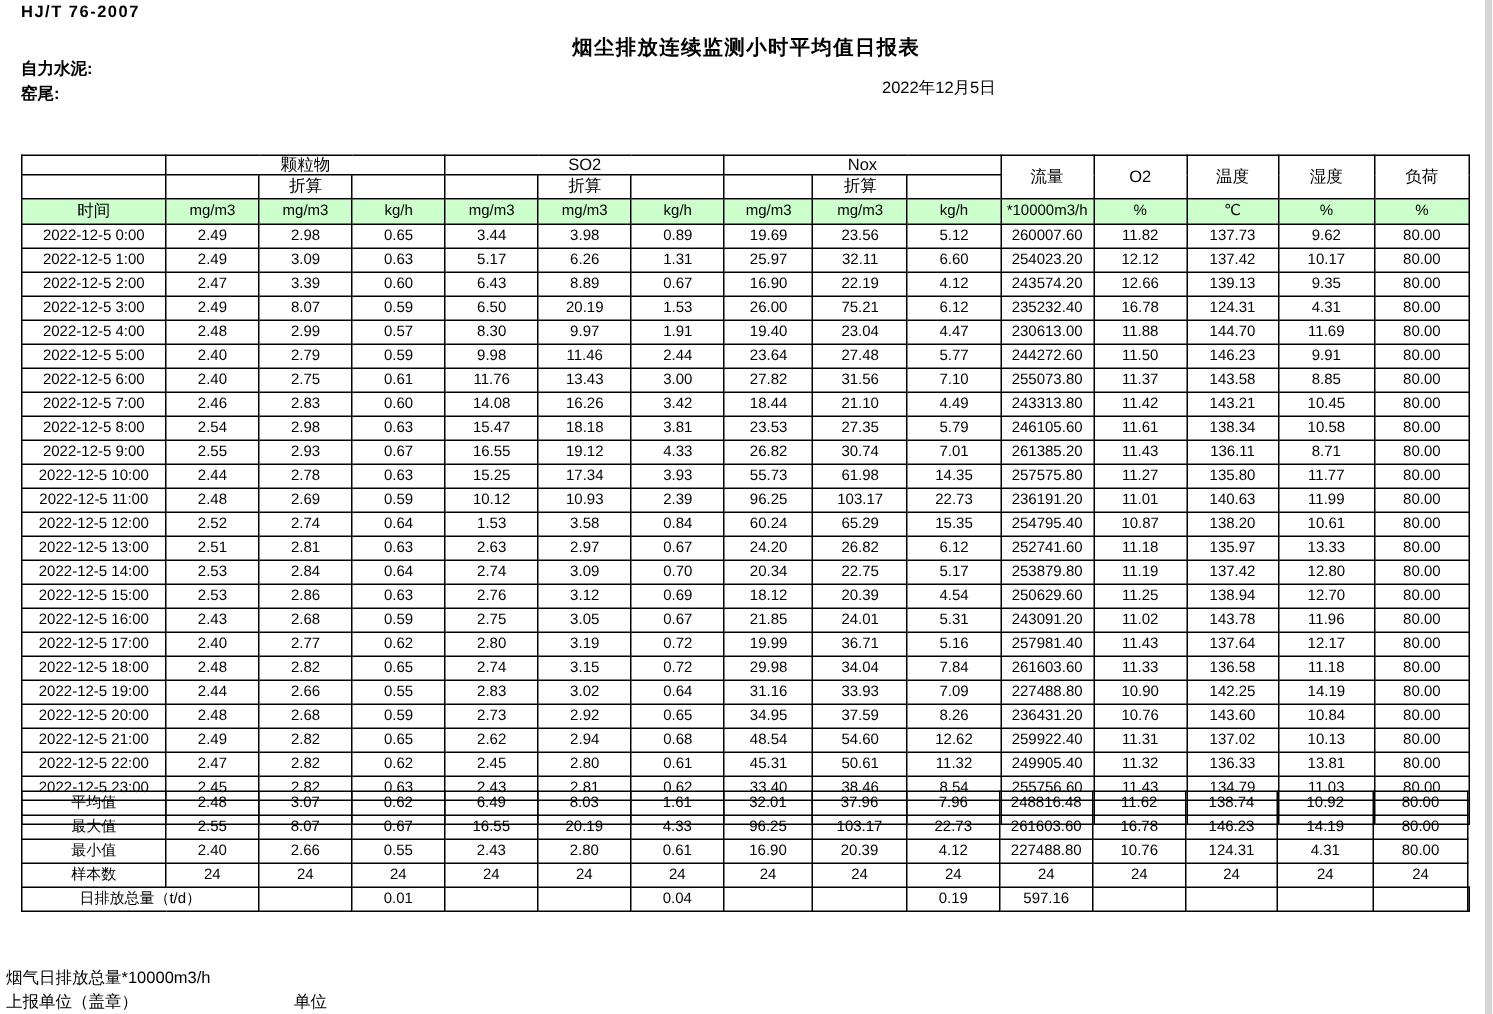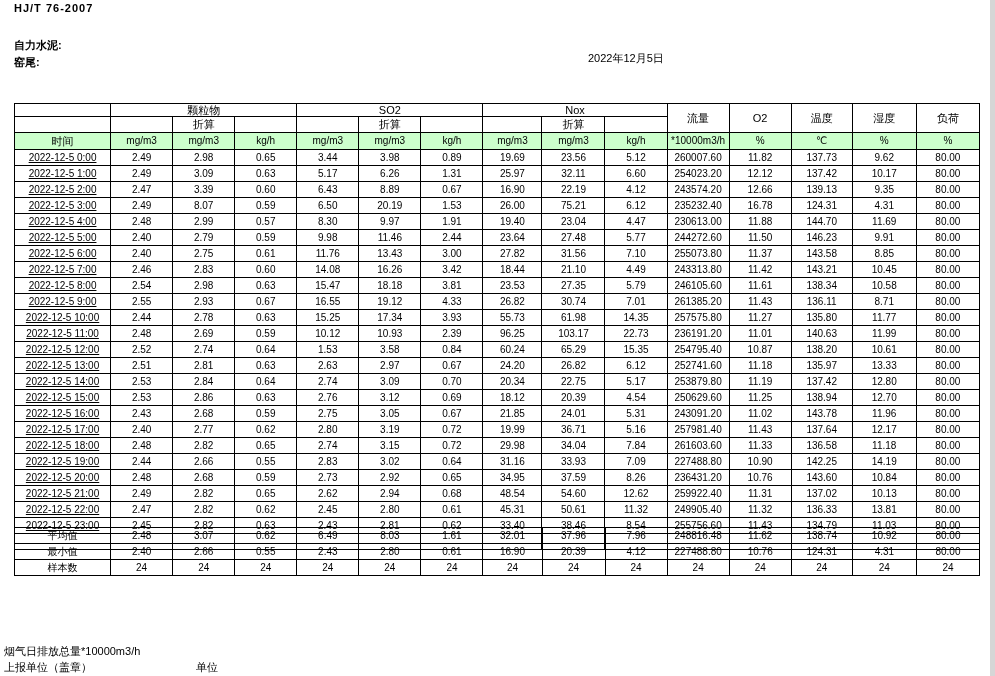--- a/index.html
+++ b/index.html
@@ -43,35 +43,36 @@
     font-size: 10px;
     height: 15px;
     white-space: nowrap;
     overflow: hidden;
     line-height: 1;
   }
   tr.h1 td { height: 12px; font-size: 10px; }
   tr.h2 td { height: 15px; font-size: 10px; }
   tr.h3 td { height: 16px; background: var(--green, #ccffcc); font-size: 10px; }
   tr.h1 td.zh, tr.h2 td.zh, tr.h3 td.zh { font-size: 11px; }
-  td.time-cell { font-size: 10px; text-decoration: underline; }
+  td.time-cell { font-size: 10px; }
   td.label-cell { text-align: left; font-size: 11px; padding-left: 2px; }
   td.sum-label { font-size: 11px; }
 
   .footer-note  { position: absolute; left: 4px; top: 644px; font-size: 11px; }
   .footer-report{ position: absolute; left: 4px; top: 660px; font-size: 11px; }
   .footer-unit  { position: absolute; left: 196px; top: 660px; font-size: 11px; }
 </style>
 </head>
 <body>
 
 <div class="page">
   <div class="right-edge"></div>
 
   <div class="hjt">HJ/T  76-2007</div>
+  <div class="title">烟尘排放连续监测小时平均值日报表</div>
   <div class="company">自力水泥:</div>
   <div class="kiln">窑尾:</div>
   <div class="date">2022年12月5日</div>
 
   <table class="report main-table">
     <colgroup>
       <col style="width:96px">
       <col style="width:62px">
         <col style="width:62px">
         <col style="width:62px">
@@ -588,20 +589,37 @@
           <td>32.01</td>
           <td>37.96</td>
           <td>7.96</td>
           <td>248816.48</td>
           <td>11.62</td>
           <td>138.74</td>
           <td>10.92</td>
           <td>80.00</td>
         </tr>
         <tr>
+          <td class="sum-label">最大值</td>
+          <td>2.55</td>
+          <td>8.07</td>
+          <td>0.67</td>
+          <td>16.55</td>
+          <td>20.19</td>
+          <td>4.33</td>
+          <td>96.25</td>
+          <td>103.17</td>
+          <td>22.73</td>
+          <td>261603.60</td>
+          <td>16.78</td>
+          <td>146.23</td>
+          <td>14.19</td>
+          <td>80.00</td>
+        </tr>
+        <tr>
           <td class="sum-label">最小值</td>
           <td>2.40</td>
           <td>2.66</td>
           <td>0.55</td>
           <td>2.43</td>
           <td>2.80</td>
           <td>0.61</td>
           <td>16.90</td>
           <td>20.39</td>
           <td>4.12</td>
@@ -621,19 +639,36 @@
           <td>24</td>
           <td>24</td>
           <td>24</td>
           <td>24</td>
           <td>24</td>
           <td>24</td>
           <td>24</td>
           <td>24</td>
           <td>24</td>
         </tr>
+        <tr>
+          <td class="label-cell" colspan="2">日排放总量（t/d）</td>
+          <td></td>
+          <td>0.01</td>
+          <td></td>
+          <td></td>
+          <td>0.04</td>
+          <td></td>
+          <td></td>
+          <td>0.19</td>
+          <td>597.16</td>
+          <td></td>
+          <td></td>
+          <td></td>
+          <td></td>
+          <td></td>
+        </tr>
       </tbody>
   </table>
 
   <div class="footer-note">烟气日排放总量*10000m3/h</div>
   <div class="footer-report">上报单位（盖章）</div>
   <div class="footer-unit">单位</div>
 </div>
 
 </body></html>

